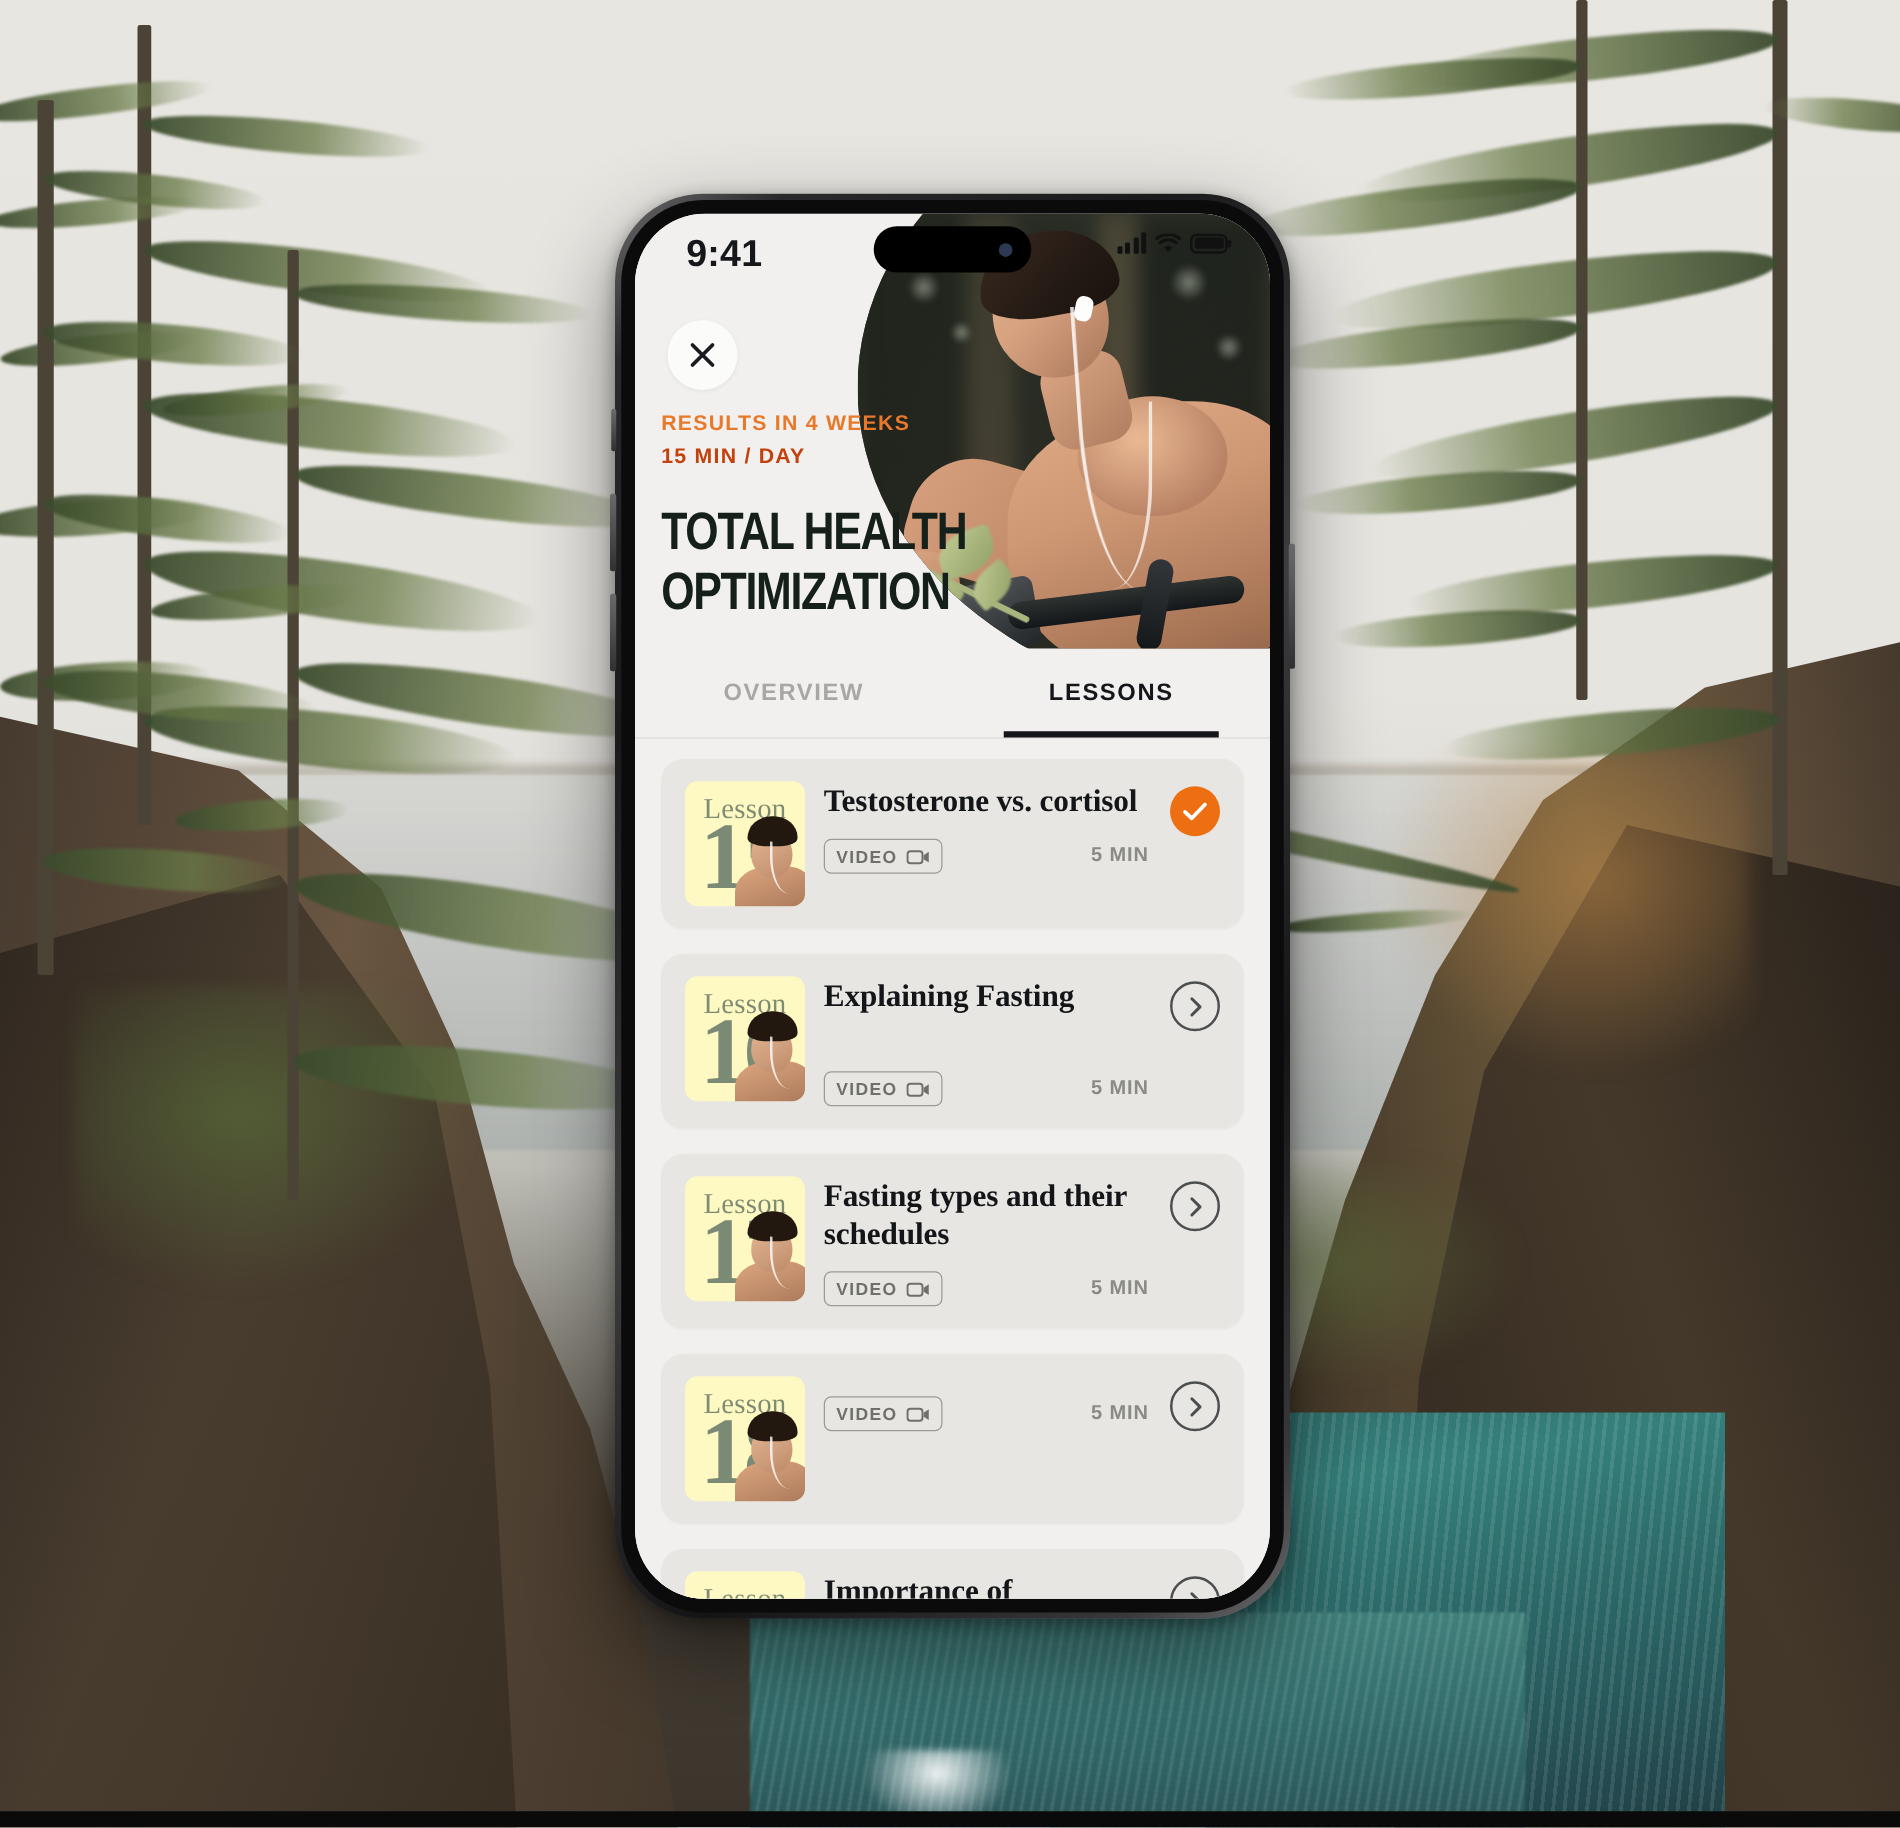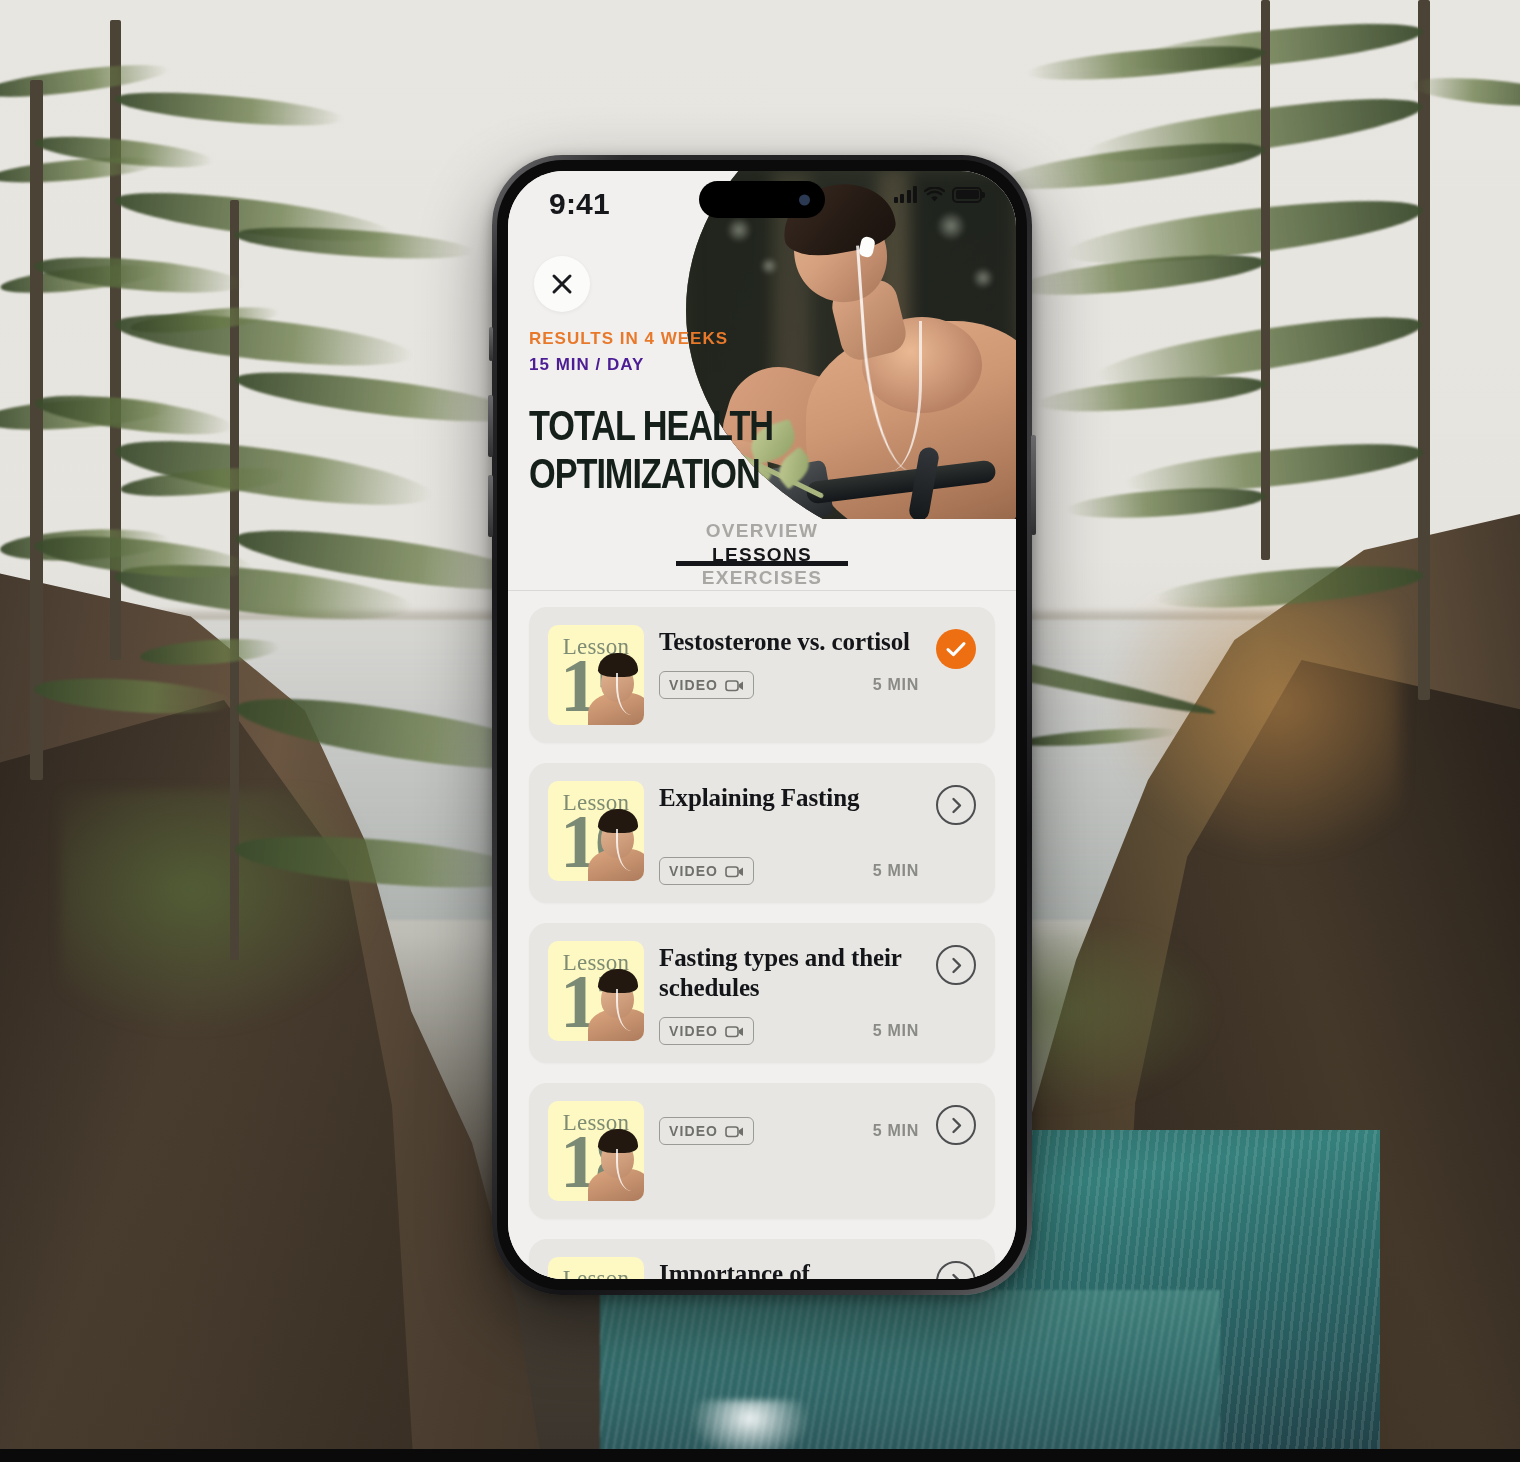--- a/index.html
+++ b/index.html
@@ -346,42 +346,41 @@
     box-shadow: 0 1px 4px rgba(0,0,0,.06);
   }
 
   
   .hero-text { position: absolute; left: 21px; top: 158px; z-index: 5; }
   .kicker {
     font-size: 17px; font-weight: bold; letter-spacing: 1.0px;
     color: #E8792A; margin-bottom: 6px;
   }
   .subkicker {
-    font-size: 17px; font-weight: bold; letter-spacing: 1.0px; color: #4c1d95;
+    font-size: 17px; font-weight: bold; letter-spacing: 1.0px; color: #c2410c;
   }
   .hero-title {
     margin-top: 26px;
     font-family: "Liberation Sans", sans-serif;
     font-size: 39px; line-height: 45px;
     font-weight: bold;
     letter-spacing: -1.2px;
     color: #16201b;
     transform: scaleX(.88) scaleY(1.08);
     transform-origin: left top;
   }
 
   
   .tabs {
     position: relative;
     height: 72px;
     background: #f1f0ee;
     display: flex;
     align-items: center;
     border-bottom: 1px solid #d9d8d4;
-    flex-direction: column;
   }
   .tab {
     flex: 1;
     text-align: center;
     font-size: 19px; font-weight: bold; letter-spacing: 1.3px;
     color: #a8a7a3;
     height: 100%;
     display: flex; align-items: center; justify-content: center;
     cursor: pointer;
     position: relative;
@@ -664,21 +663,20 @@
             <div class="hero-title">
               <div>TOTAL HEALTH</div>
               <div>OPTIMIZATION</div>
             </div>
           </div>
         </div>
 
         <div class="tabs">
           <div class="tab">OVERVIEW</div>
           <div class="tab active">LESSONS</div>
-          <div class="tab">EXERCISES</div>
         </div>
 
         <div class="list">
 
           <div class="card">
             <div class="thumb">
               <div class="thumb-lesson-word">Lesson</div>
               <div class="thumb-num">15</div>
               <div class="thumb-person">
                 <div class="tp-body"></div>

